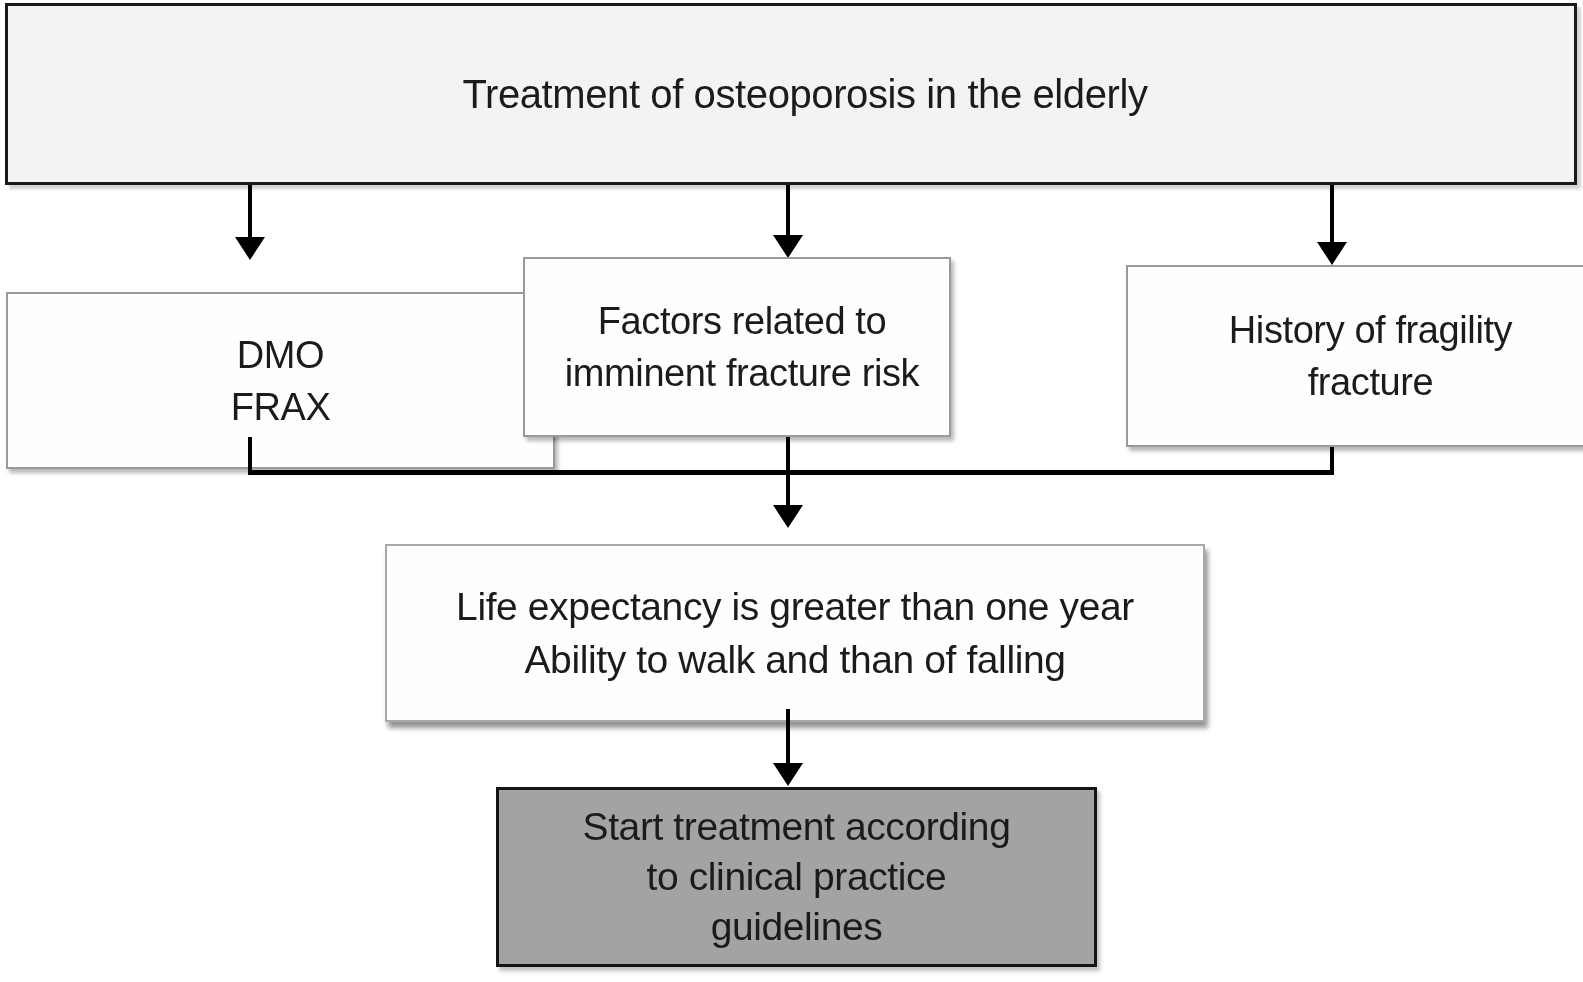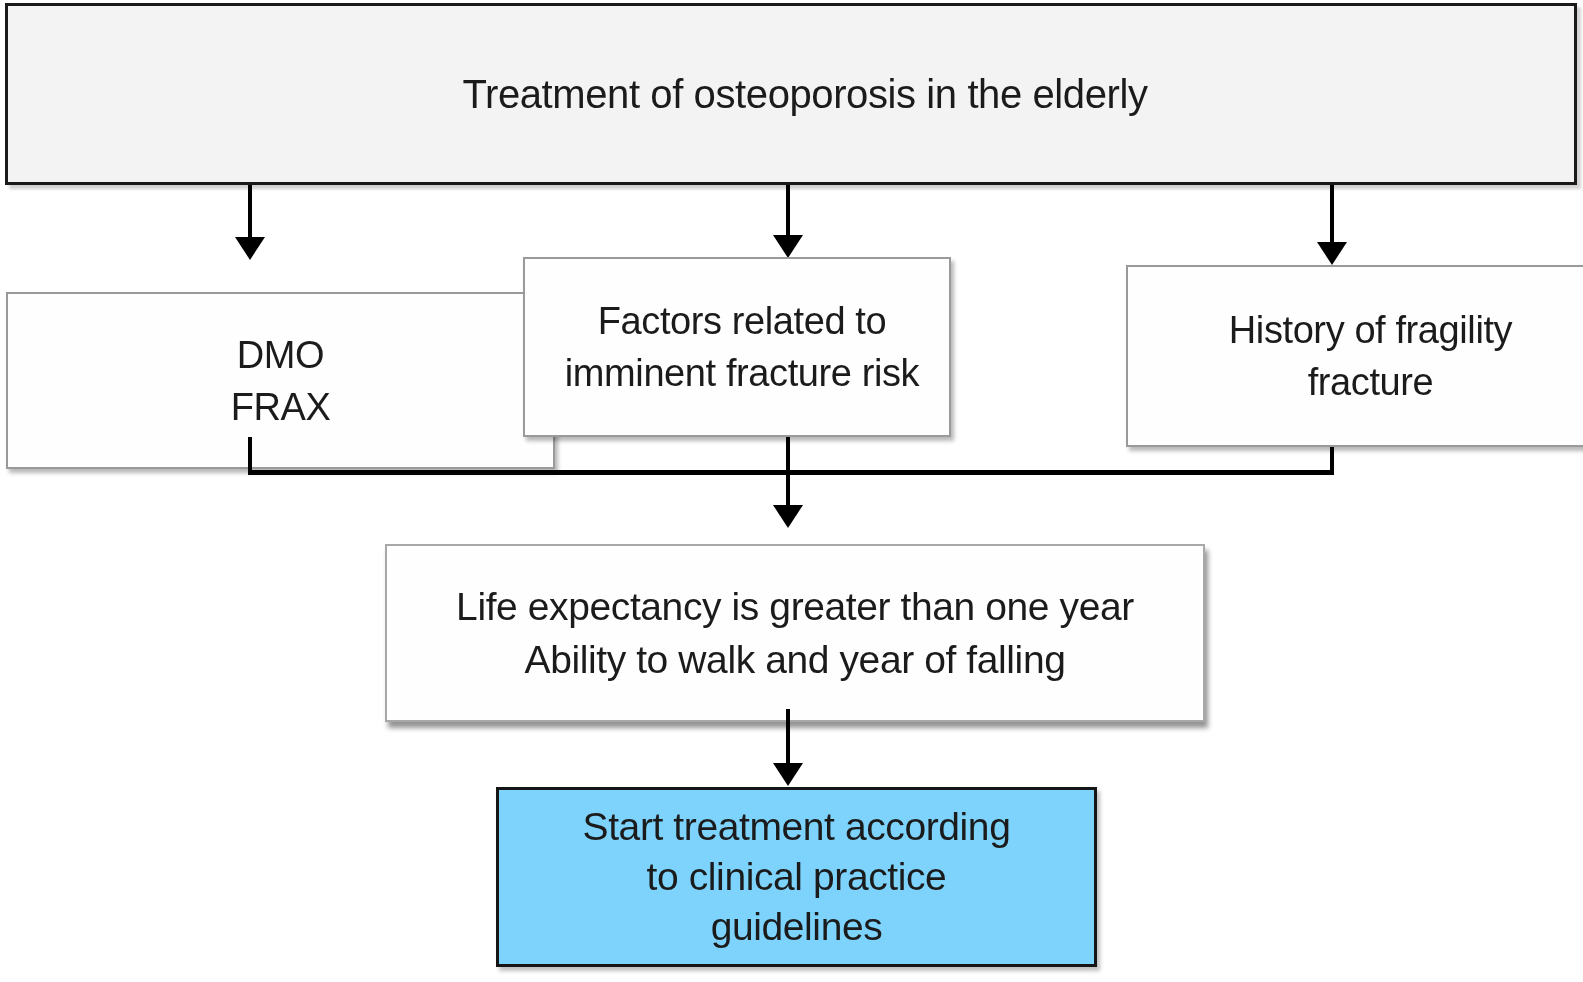--- a/index.html
+++ b/index.html
@@ -53,21 +53,21 @@
   .node-fragility{left:1088px; top:265px; width:489px; height:182px;margin-left:38px;}
   .node-life{
     left:385px; top:531px; width:820px; height:178px;
     border-color:#a8a8a8;
     box-shadow:3px 6px 5px rgba(0,0,0,0.42);
     margin-top:13px;
   }
   .node-life .ln{font-size:39px; line-height:53px;}
   .node-start{
     left:496px; top:787px; width:601px; height:180px;
-    background:#7dd3fc;
+    background:#a3a3a3;
     border:3px solid #151515;
     box-shadow:3px 4px 4px rgba(0,0,0,0.25);
   }
   .node-start .ln{font-size:39px; line-height:50px;}
 
   .vline{
     position:absolute;
     width:4px;
     background:var(--connector);
   }
@@ -134,21 +134,21 @@
   </div>
 
   <div class="vline c-left"></div>
   <div class="vline c-right"></div>
   <div class="hline c-h"></div>
   <div class="vline c-mid"></div>
   <div class="ahead c-head"></div>
 
   <div class="node node-life">
     <div class="ln">Life expectancy is greater than one year</div>
-    <div class="ln">Ability to walk and year of falling</div>
+    <div class="ln">Ability to walk and than of falling</div>
   </div>
 
   <div class="vline a5-line"></div>
   <div class="ahead a5-head"></div>
 
   <div class="node node-start">
     <div class="ln">Start treatment according</div>
     <div class="ln">to clinical practice</div>
     <div class="ln">guidelines</div>
   </div>

